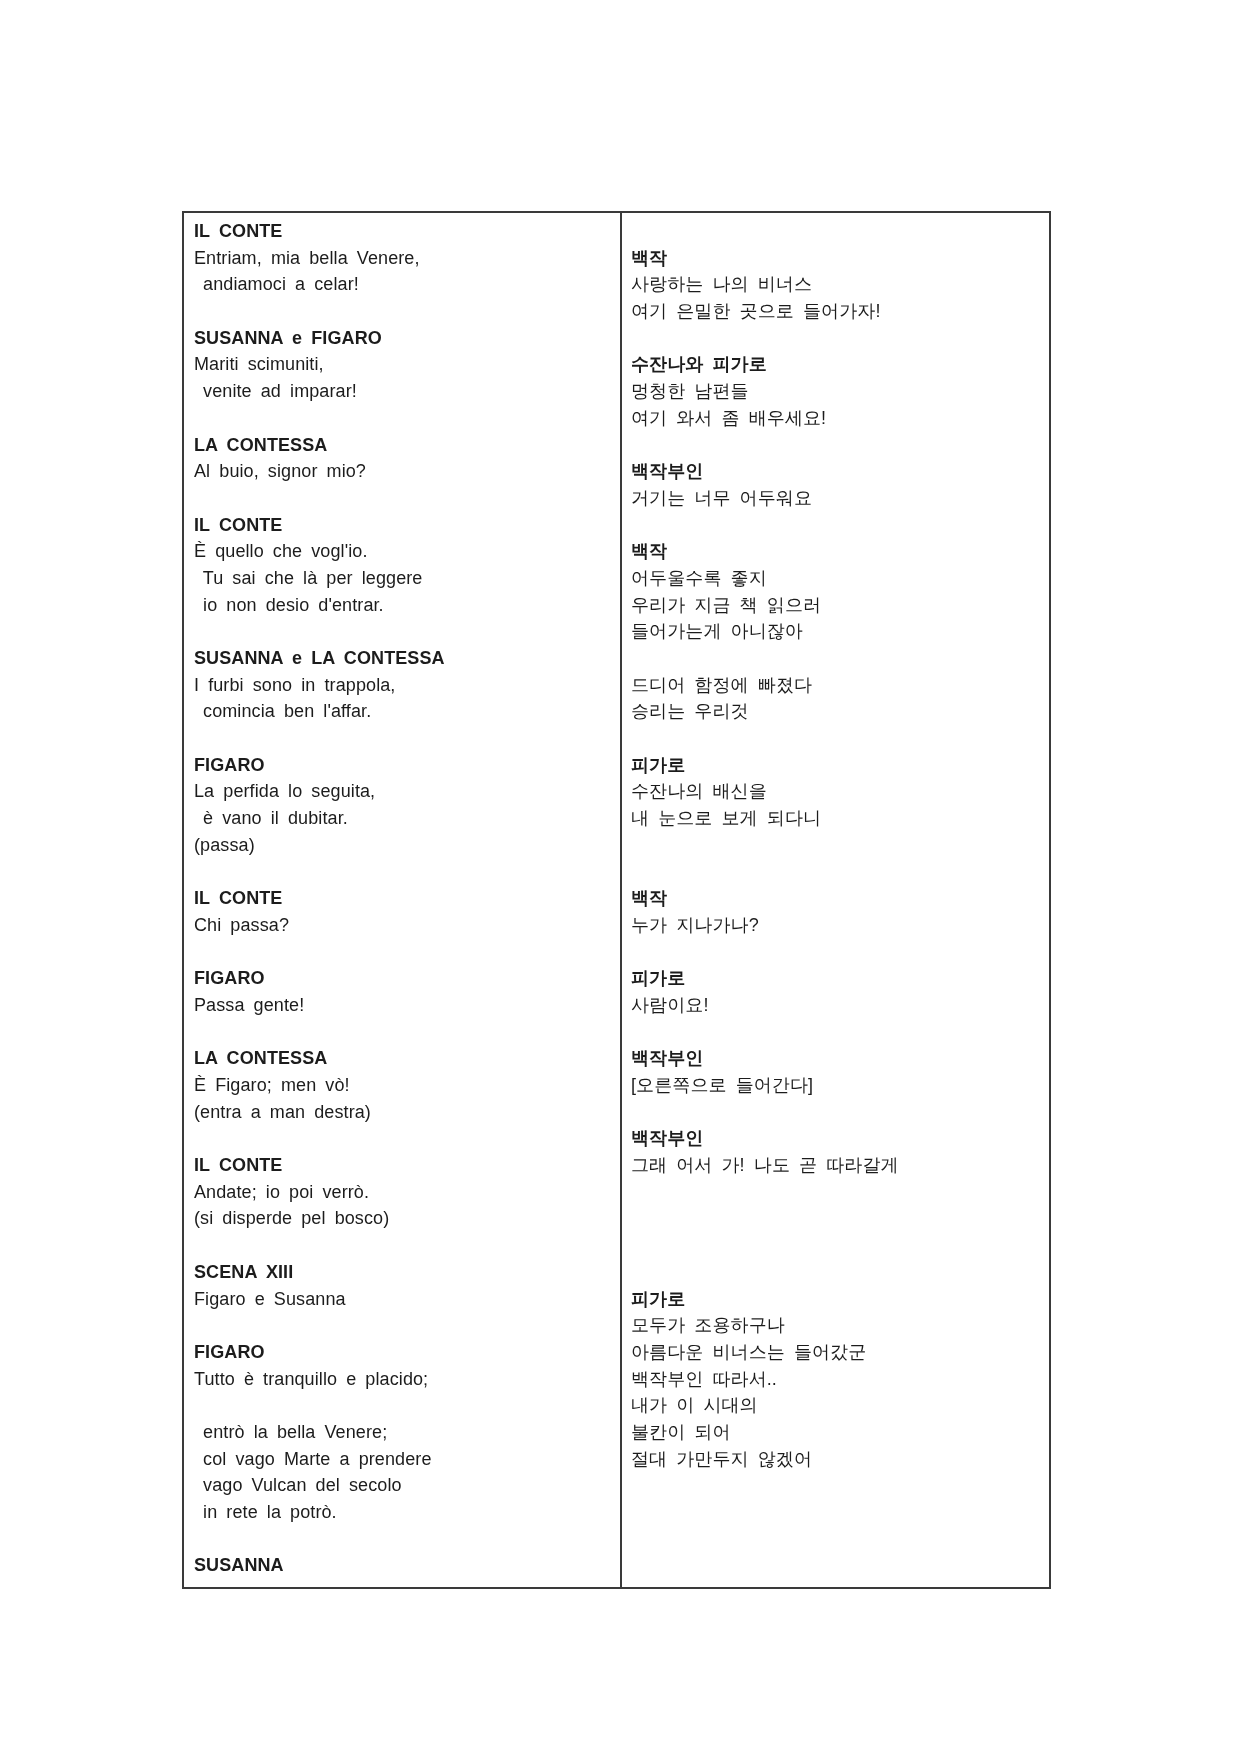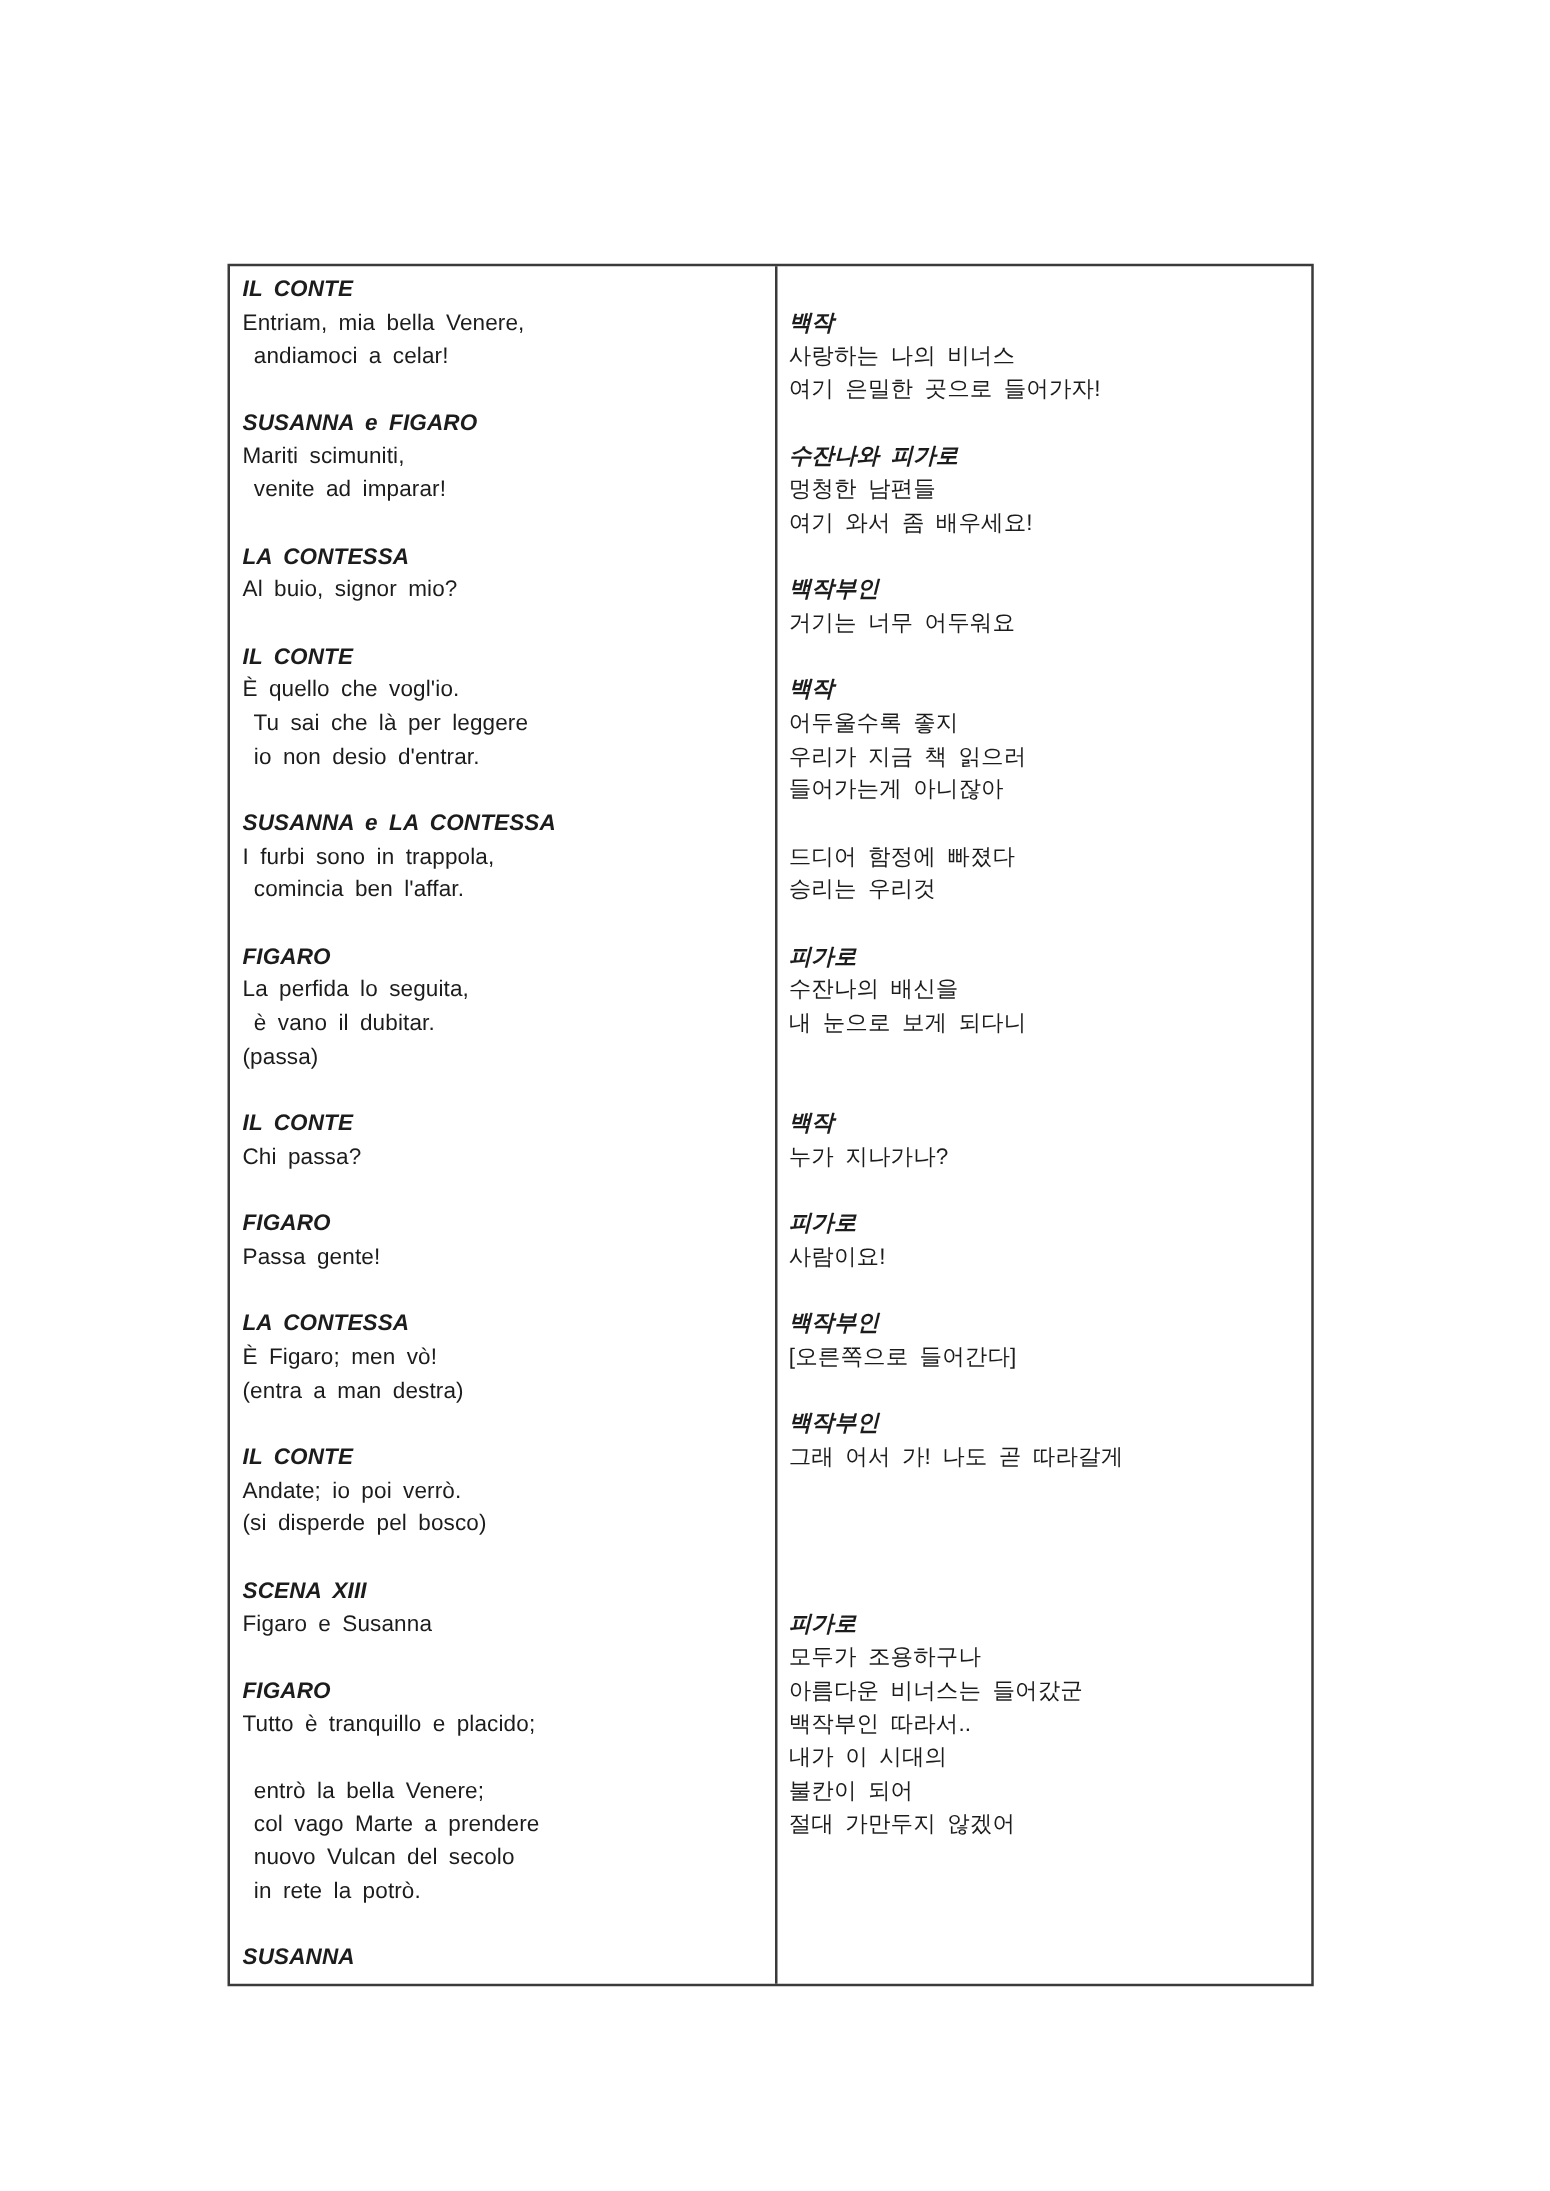--- a/index.html
+++ b/index.html
@@ -42,21 +42,20 @@
     height: 26.7px;
     line-height: 26.7px;
     font-size: 18px;
     white-space: pre;
     word-spacing: 0.22em;
     letter-spacing: 0.1px;
     overflow: visible;
   }
   .line.header {
     font-weight: bold;
-    font-style: italic;
   }
 </style>
 </head>
 <body style="--text-color: #1c1c1c; --border-color: #3a3a3a; background: rgb(255, 255, 255);">
 
 <div class="libretto-table">
   <div class="col col-left">
       <div class="line header">IL CONTE</div>
       <div class="line">Entriam, mia bella Venere,</div>
       <div class="line"> andiamoci a celar!</div>
@@ -97,21 +96,21 @@
       <div class="line">(si disperde pel bosco)</div>
       <div class="line blank"> </div>
       <div class="line header">SCENA XIII</div>
       <div class="line">Figaro e Susanna</div>
       <div class="line blank"> </div>
       <div class="line header">FIGARO</div>
       <div class="line">Tutto è tranquillo e placido;</div>
       <div class="line blank"> </div>
       <div class="line"> entrò la bella Venere;</div>
       <div class="line"> col vago Marte a prendere</div>
-      <div class="line"> nuovo Vulcan del secolo</div>
+      <div class="line"> vago Vulcan del secolo</div>
       <div class="line"> in rete la potrò.</div>
       <div class="line blank"> </div>
       <div class="line header">SUSANNA</div>
     </div>
   <div class="col col-right">
       <div class="line blank"> </div>
       <div class="line header">백작</div>
       <div class="line">사랑하는 나의 비너스</div>
       <div class="line">여기 은밀한 곳으로 들어가자!</div>
       <div class="line blank"> </div>

